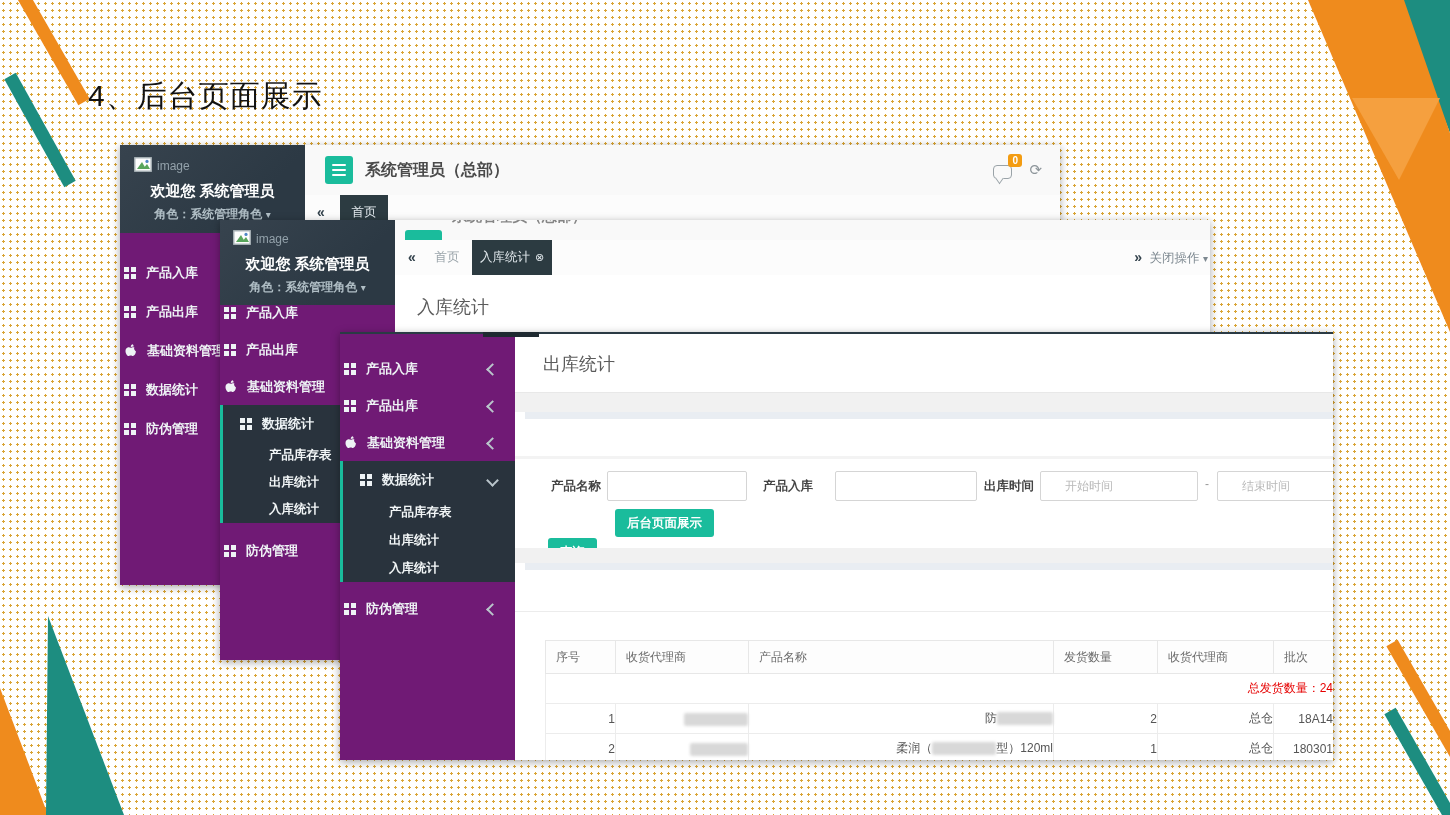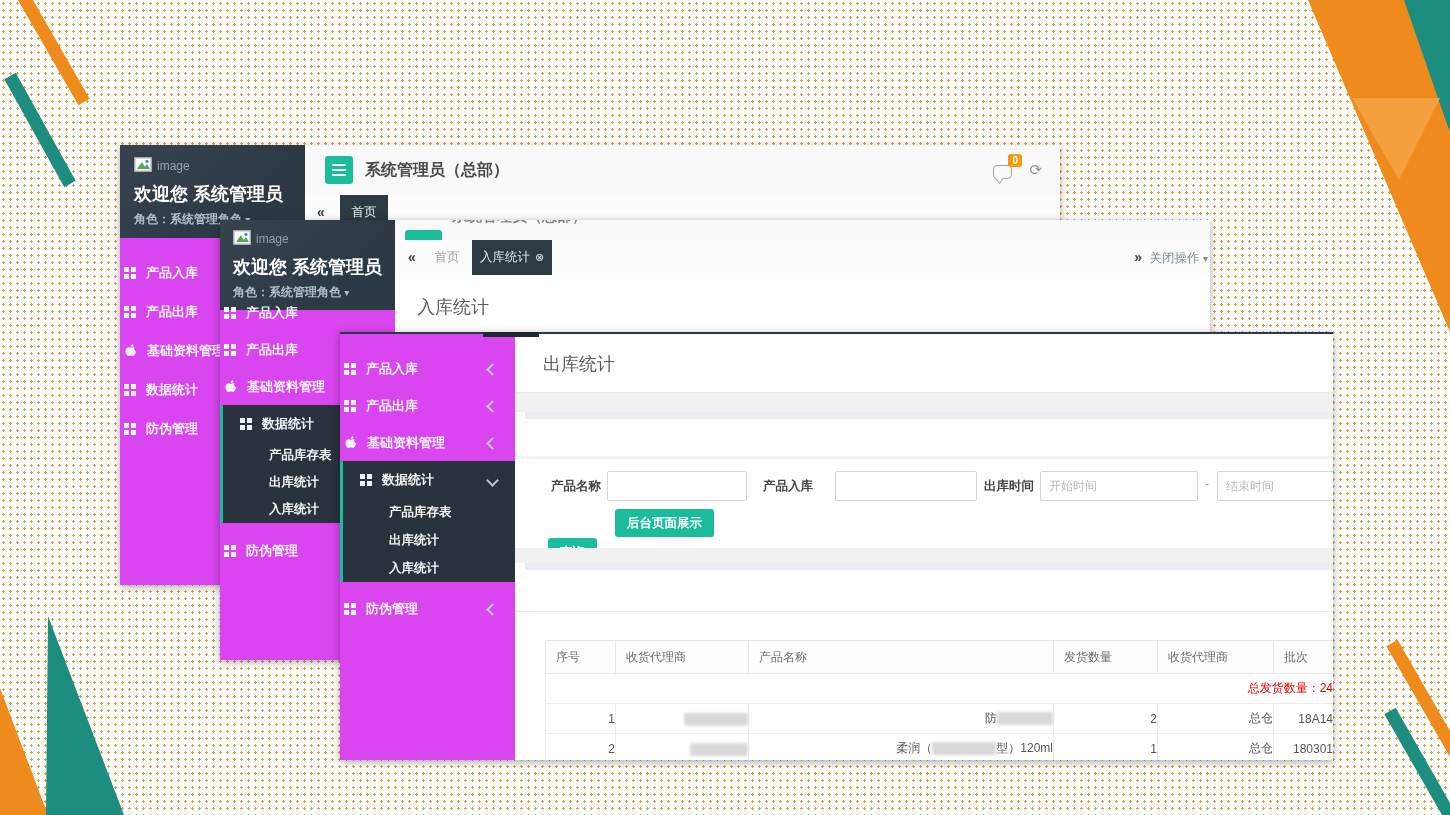--- a/index.html
+++ b/index.html
@@ -6,24 +6,24 @@
   .slide{position:relative;width:1450px;height:815px;overflow:hidden;
     background-color:#ffffff;
     background-image:radial-gradient(#d9a435 1.05px, rgba(0,0,0,0) 1.15px);
     background-size:7px 7px;
     font-family:"Liberation Sans","DejaVu Sans",sans-serif;}
   .decor{position:absolute;left:0;top:0;width:1450px;height:815px;pointer-events:none;}
   .slide-title{position:absolute;left:88px;top:76px;font-size:30px;color:#121212;letter-spacing:1px;}
 
   
   .shot{position:absolute;overflow:hidden;background:#fff;box-shadow:0 2px 8px rgba(0,0,0,.35);}
-  .sidebar{position:absolute;left:0;top:0;bottom:0;background:#d946ef;}
+  .sidebar{position:absolute;left:0;top:0;bottom:0;background:#701a75;text-align:center;}
   .sb-header{padding:12px 14px 10px 14px;background:linear-gradient(135deg,#37434e 0%,#2c3944 70%);}
   .img-row{display:flex;align-items:center;gap:5px;color:#93a1aa;font-size:12px;}
-  .welcome{margin-top:7px;color:#fff;font-size:18px;font-weight:bold;white-space:nowrap;}
+  .welcome{margin-top:7px;color:#fff;font-size:15px;font-weight:bold;white-space:nowrap;}
   .role{margin-top:5px;color:#b0bec5;font-size:12px;white-space:nowrap;font-weight:bold;}
   .caret{font-size:10px;color:#b0bec5;}
   .menu{position:absolute;left:0;right:0;}
   .mi{position:relative;height:37px;display:flex;align-items:center;gap:10px;padding-left:4px;
       color:#eef3f5;font-size:13px;font-weight:bold;white-space:nowrap;}
   .grid-ic svg,.apple-ic svg{display:block;}
   .group{background:#29333d;border-left:3px solid #1abc9c;}
   .group .mi{padding-left:17px;}
   .sub{height:27px;display:flex;align-items:center;padding-left:46px;color:#f2f6f7;font-size:12.5px;font-weight:bold;white-space:nowrap;}
   .chev{width:7px;height:7px;border-right:2px solid #b9c5cb;border-bottom:2px solid #b9c5cb;display:inline-block;position:absolute;right:18px;top:15px;}
@@ -47,21 +47,21 @@
   .closeops{position:absolute;font-size:12.5px;color:#7d8890;white-space:nowrap;}
 
   .page-title{font-size:18px;color:#5b5b5b;}
 
   
   .c3{position:absolute;left:175px;top:2px;width:818px;height:426px;background:#fff;overflow:hidden;}
   .band{position:absolute;left:0;right:0;background:#f1f1f1;}
   .strip{position:absolute;left:10px;right:0;background:#e9edf2;}
   .flabel{position:absolute;font-size:12.5px;font-weight:bold;color:#444;top:144px;white-space:nowrap;}
   .finput{position:absolute;top:137px;height:30px;border:1px solid #d5d5d5;border-radius:2px;box-sizing:border-box;
-     padding:0 8px;font-size:12px;color:#555;background:#fff;font-family:inherit;}
+     padding:0 24px;font-size:12px;color:#555;background:#fff;font-family:inherit;}
   .finput::placeholder{color:#b9b9b9;}
   .btn{position:absolute;top:175px;height:28px;background:#1abc9c;color:#fff;border:none;border-radius:3px;
      font-size:12.5px;font-weight:bold;padding:0 12px;font-family:inherit;}
   .dash{position:absolute;top:143px;color:#999;font-size:12px;}
 
   table.grid{border-collapse:collapse;table-layout:fixed;width:788px;font-size:12px;color:#555;}
   table.grid th{font-weight:normal;color:#6b6b6b;text-align:left;height:32px;padding:0 0 0 10px;
      border:1px solid #e7e7e7;background:#fdfdfd;}
   table.grid td{height:29px;padding:0 0 0 10px;border:1px solid #ececec;text-align:right;}
   td.sumcell{text-align:center;color:#e60000;font-size:12px;height:30px;padding:0;}
@@ -79,20 +79,21 @@
     <line x1="10" y1="76" x2="70" y2="184" stroke="#1d8d80" stroke-width="13"></line>
     <polygon points="1398,0 1450,0 1450,133" fill="#1d8d80"></polygon>
     <polygon points="1308,0 1404,0 1450,133 1450,332" fill="#ef8b1d"></polygon>
     <polygon points="1352,98 1440,98 1399,180" fill="#f5a03f"></polygon>
     <polygon points="0,688 48,815 0,815" fill="#ef8b1d"></polygon>
     <polygon points="48,616 124,815 46,815" fill="#1d8d80"></polygon>
     <line x1="1392" y1="643" x2="1458" y2="758" stroke="#ef8b1d" stroke-width="13"></line>
     <line x1="1390" y1="711" x2="1458" y2="830" stroke="#1d8d80" stroke-width="13"></line>
   </svg>
 
+  <div class="slide-title">4、后台页面展示</div>
 
   <div class="shot" style="left:120px;top:145px;width:940px;height:440px;z-index:1;">
     <div class="sidebar" style="width:185px;">
       <div class="sb-header">
         <div class="img-row">
           <span>
             <svg width="18" height="15" viewBox="0 0 18 15">
                 <rect x="0.8" y="0.8" width="16.4" height="13.4" fill="#fdfdfd" stroke="#aab4b9" stroke-width="1.4"></rect>
                 <polygon points="3,12 8,5 12,12" fill="#58a55c"></polygon>
                 <polygon points="9,12 13,7 16,12" fill="#58a55c"></polygon>

